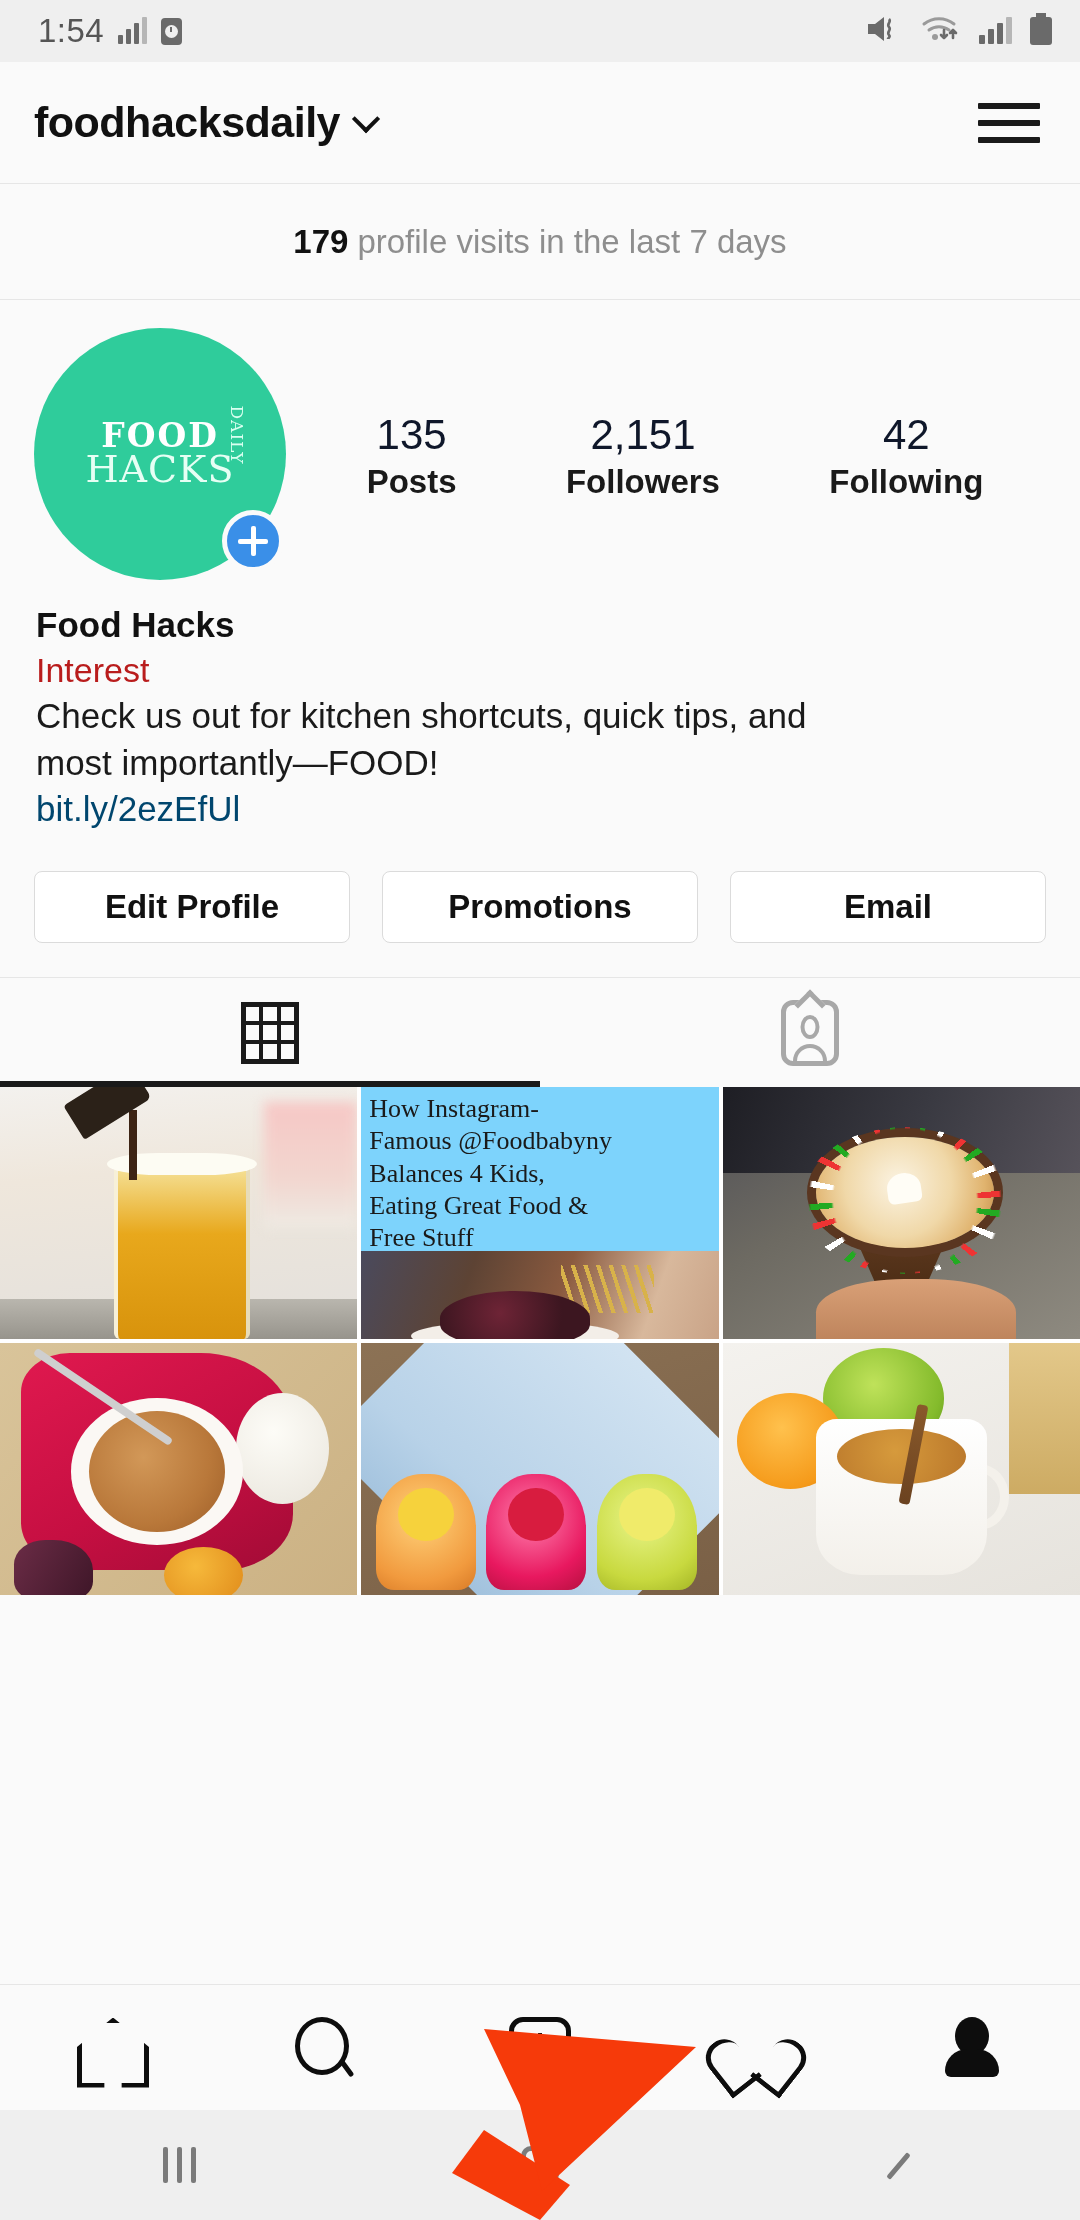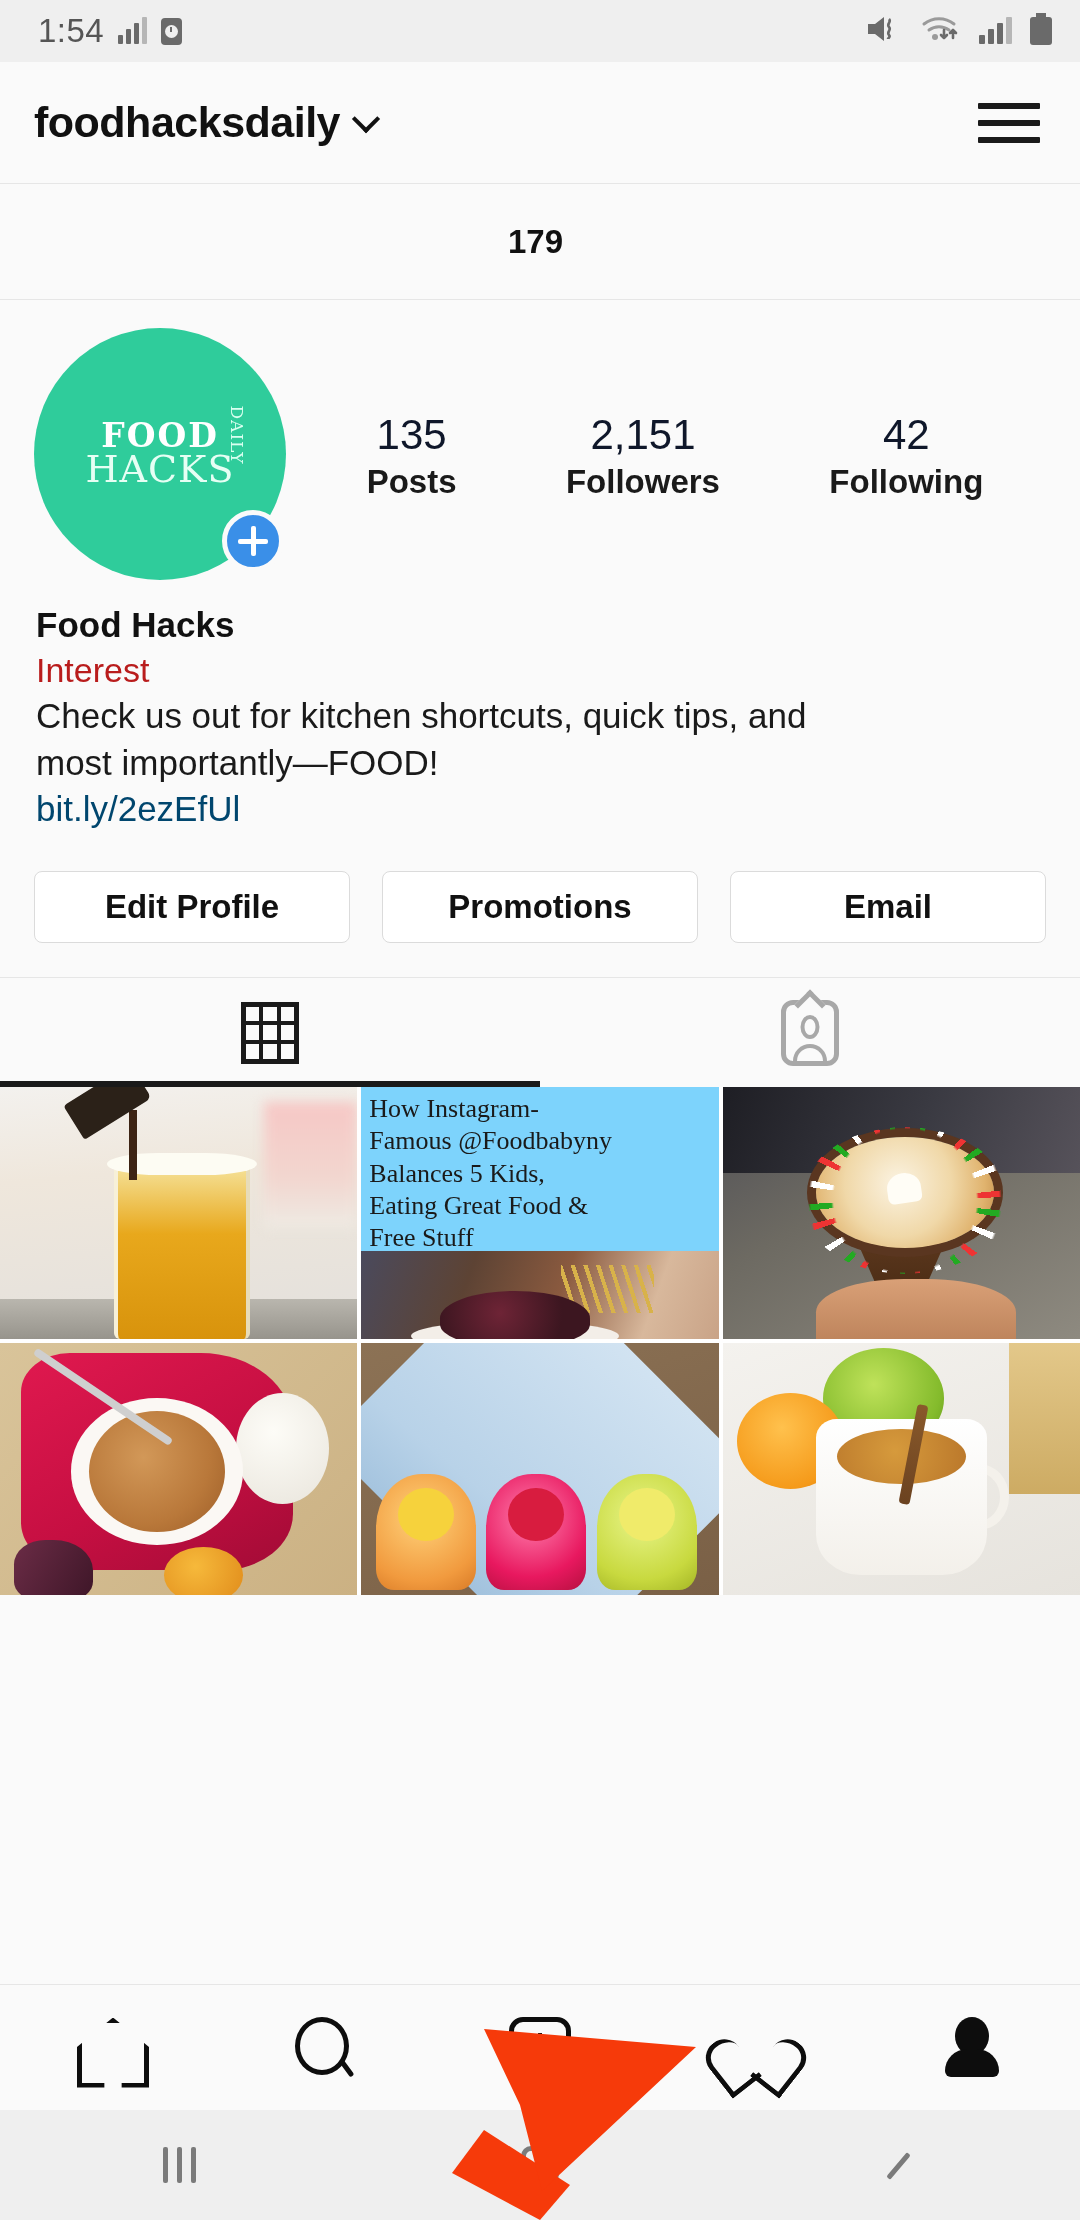--- a/index.html
+++ b/index.html
@@ -450,20 +450,21 @@
     </div>
     <div class="hamburger">
         <i></i>
         <i></i>
         <i></i>
       </div>
   </div>
 
   <div class="visits">
     <b>179</b>
+    <span>profile visits in the last 7 days</span>
   </div>
 
   <div class="profile">
     <div class="prow">
       <div class="avatar-wrap">
         <div class="avatar">
           <div class="avatar-logo">
             <div class="logo-food">FOOD</div>
             <div class="logo-hacks">HACKS</div>
             <div class="logo-daily">DAILY</div>
@@ -534,21 +535,21 @@
       <div class="beer-glass"></div>
       <div class="beer-foam"></div>
       <div class="beer-pour"></div>
       <div class="beer-bottle"></div>
     </div>
 
     <div class="cell img-card">
       <div class="card-text">
         <div>How Instagram-</div>
         <div>Famous @Foodbabyny</div>
-        <div>Balances 5 Kids,</div>
+        <div>Balances 4 Kids,</div>
         <div>Eating Great Food &amp;</div>
         <div>Free Stuff</div>
       </div>
       <div class="card-photo">
         <div class="cp-sticks"></div>
         <div class="cp-plate"></div>
         <div class="cp-cake"></div>
       </div>
     </div>
 

